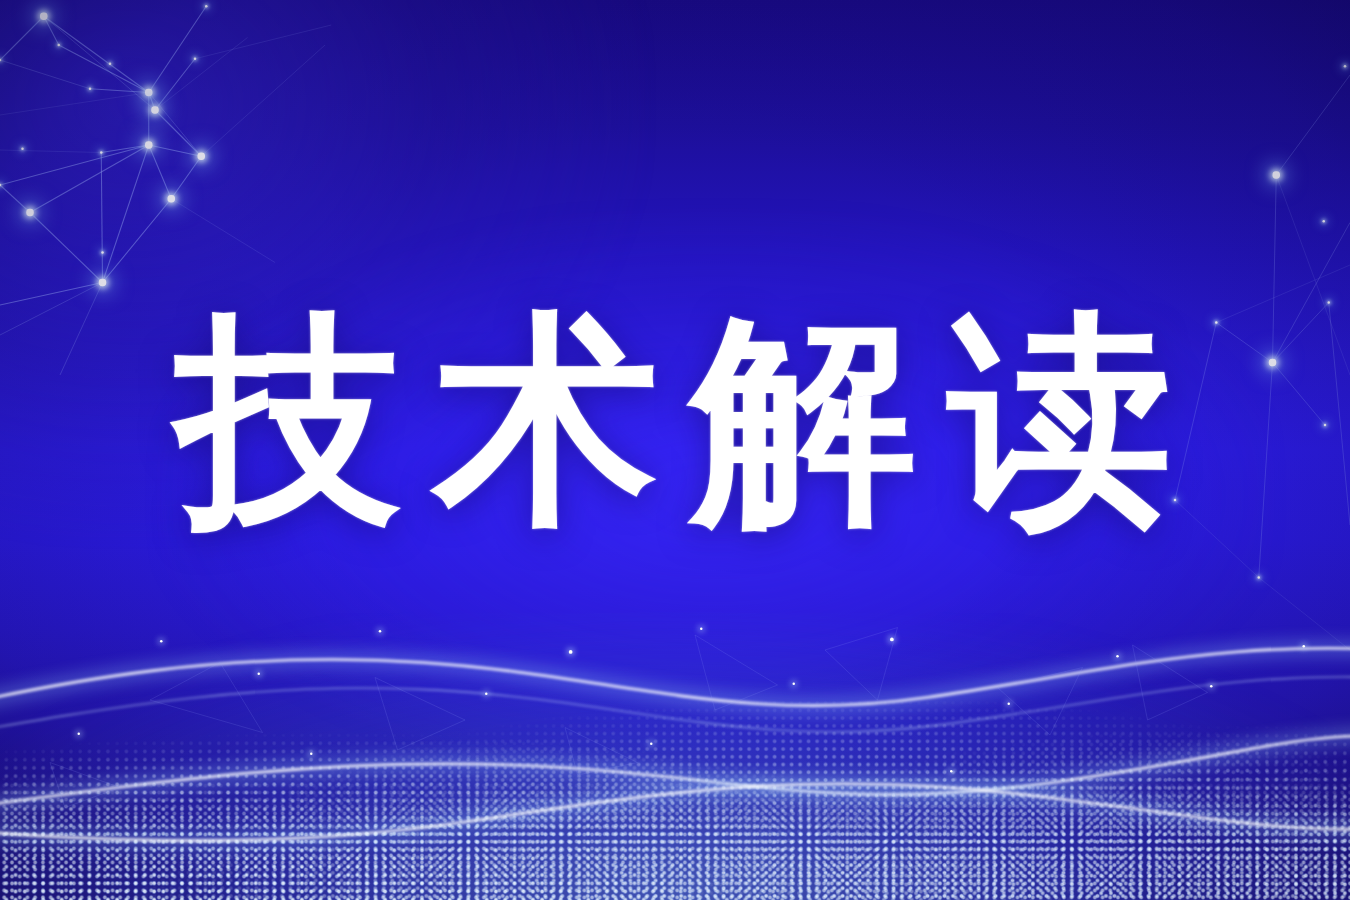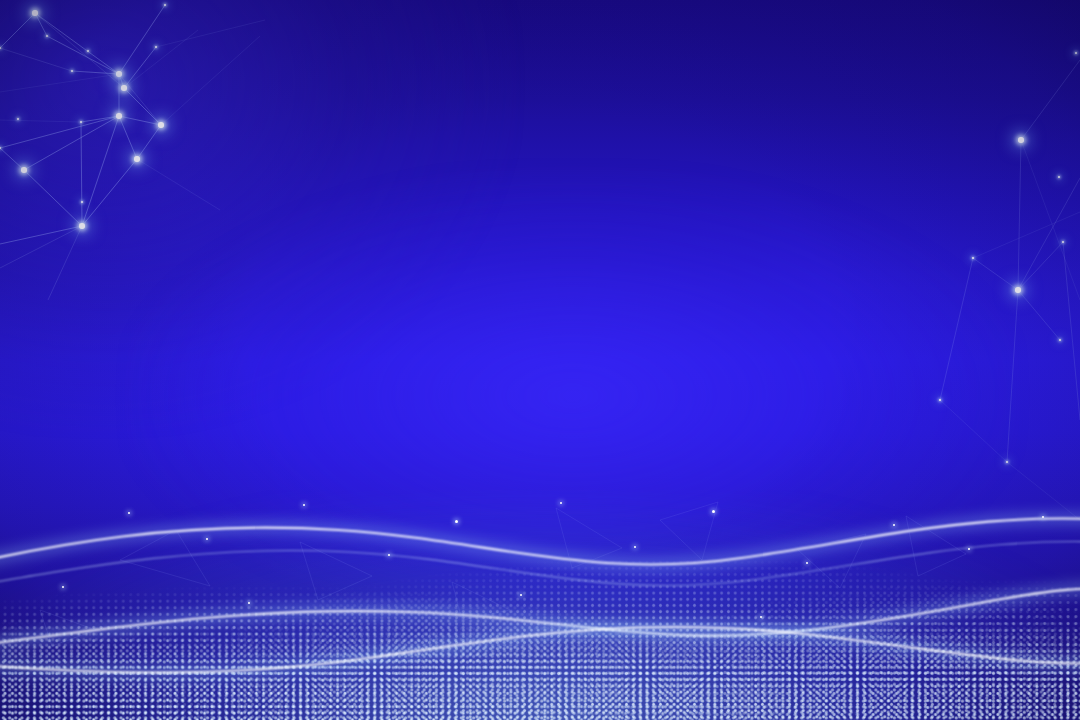--- a/index.html
+++ b/index.html
@@ -328,20 +328,23 @@
     <div class="node-dot lg" style="left:1018px; top:290px;"></div>
     <div class="node-dot sm" style="left:973px;  top:258px;"></div>
     <div class="node-dot sm" style="left:1063px; top:242px;"></div>
     <div class="node-dot sm" style="left:1060px; top:340px;"></div>
     <div class="node-dot sm" style="left:940px;  top:400px;"></div>
     <div class="node-dot sm" style="left:1007px; top:462px;"></div>
   </div>
 
   <div class="bg-vignette"></div>
 
+  <div class="title-wrap">
+    <span class="title">技术解读</span>
+  </div>
 
   <div class="wave-zone">
 
     <div class="haze"></div>
 
     <svg class="ribbon" style="bottom:86px;" viewBox="0 0 1200 150" preserveAspectRatio="none" aria-hidden="true">
       <path class="glow" d="M-20 92 C 120 58, 250 36, 400 46 S 650 96, 800 74 S 1050 22, 1220 40"></path>
       <path class="core" d="M-20 92 C 120 58, 250 36, 400 46 S 650 96, 800 74 S 1050 22, 1220 40"></path>
       <path class="thin" d="M-20 112 C 140 84, 260 60, 410 68 S 660 116, 810 96 S 1060 46, 1220 62"></path>
     </svg>

